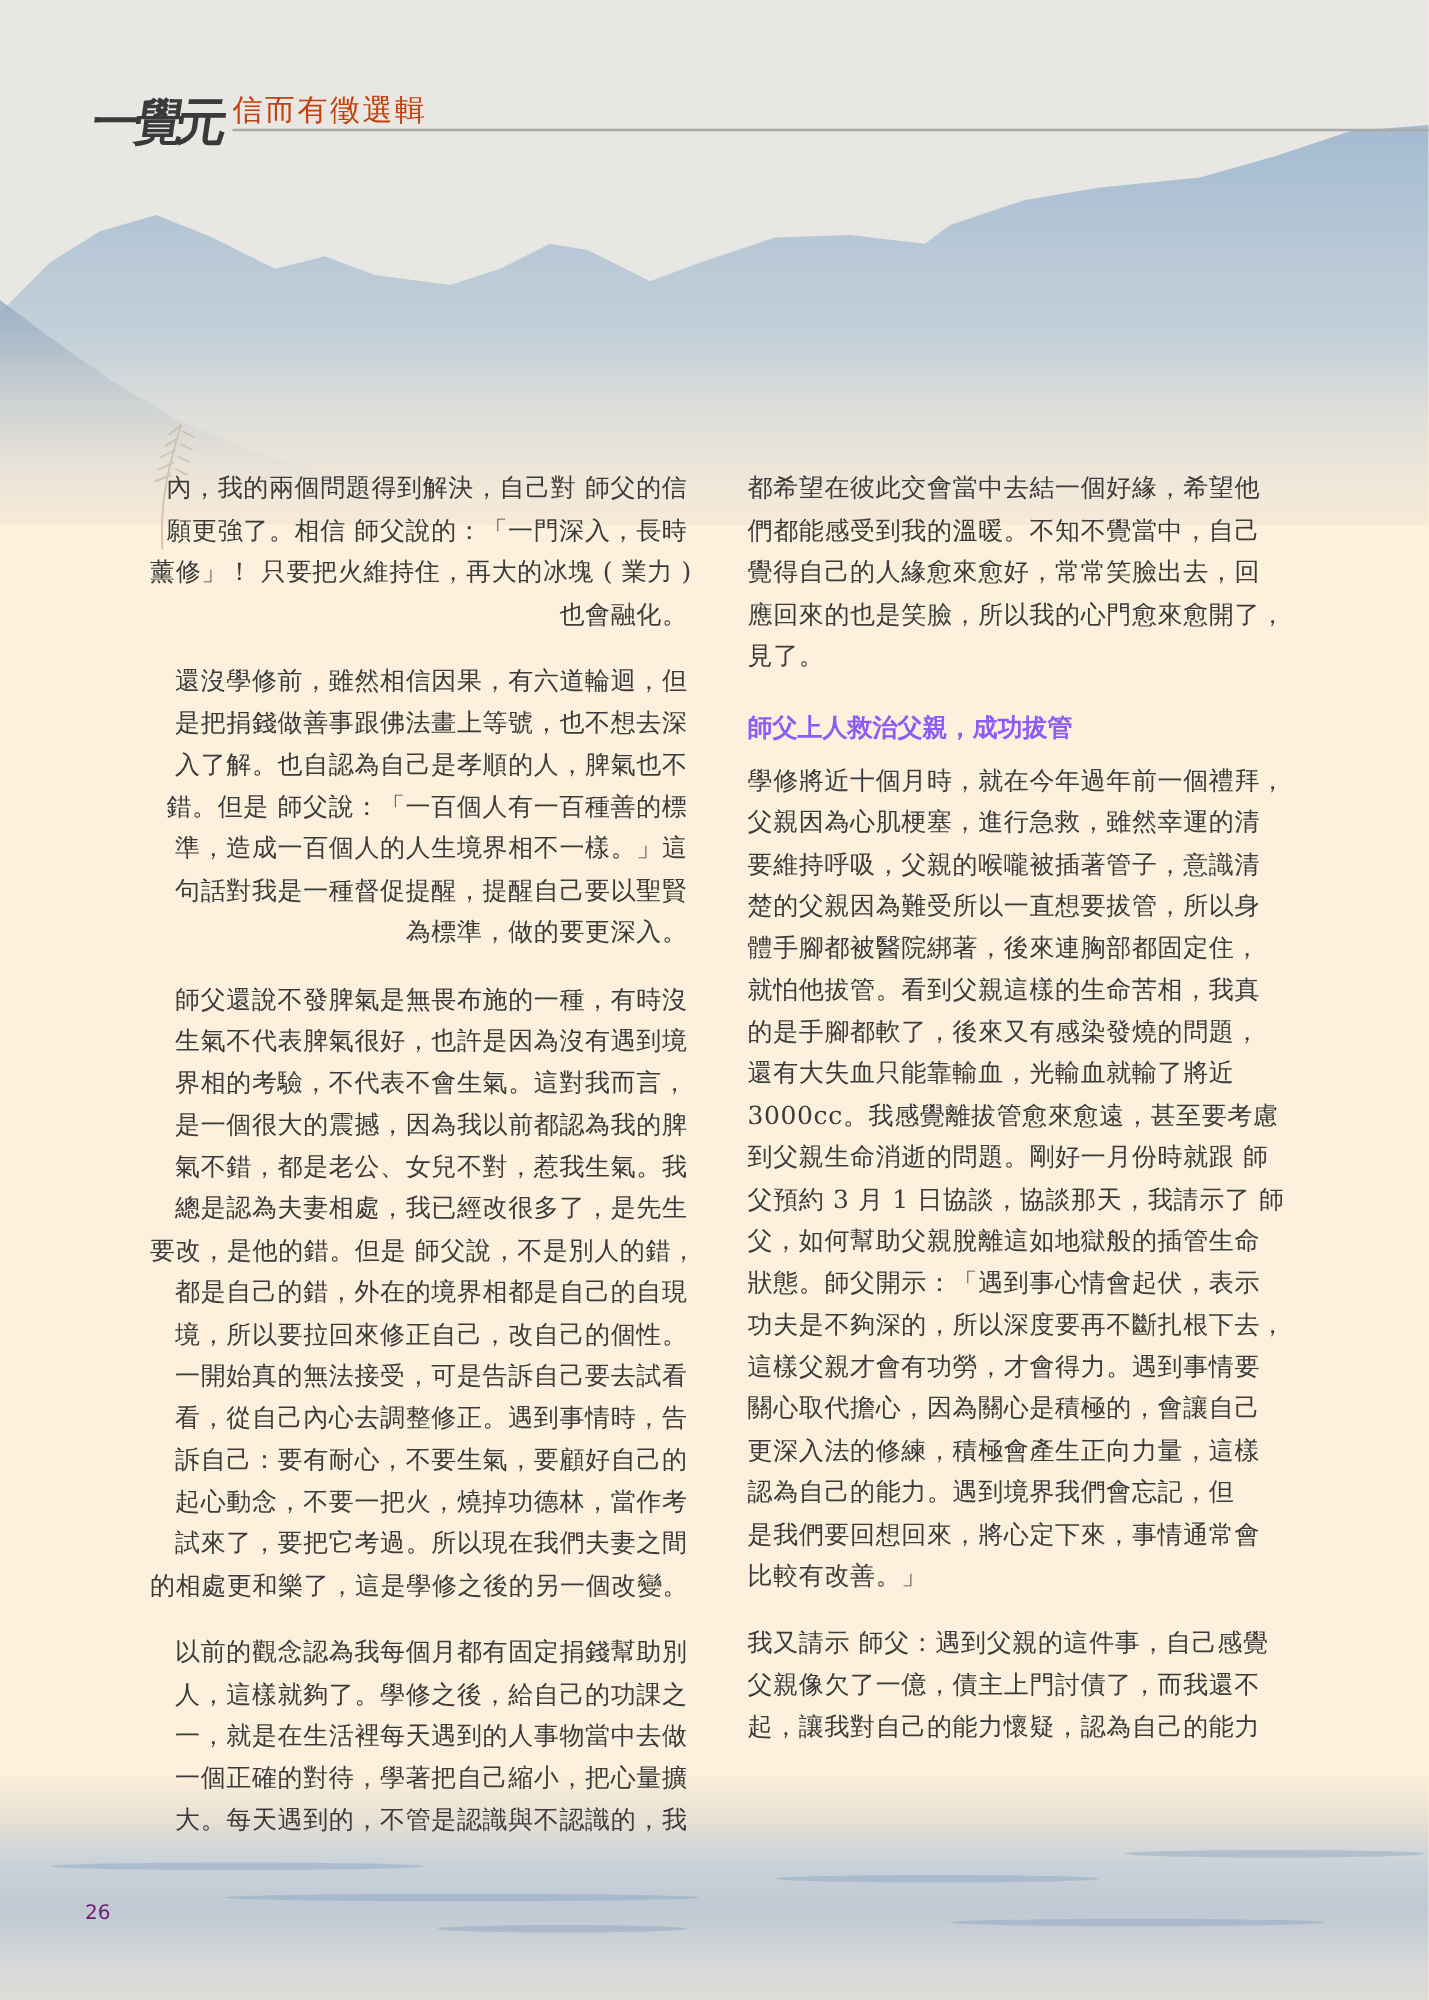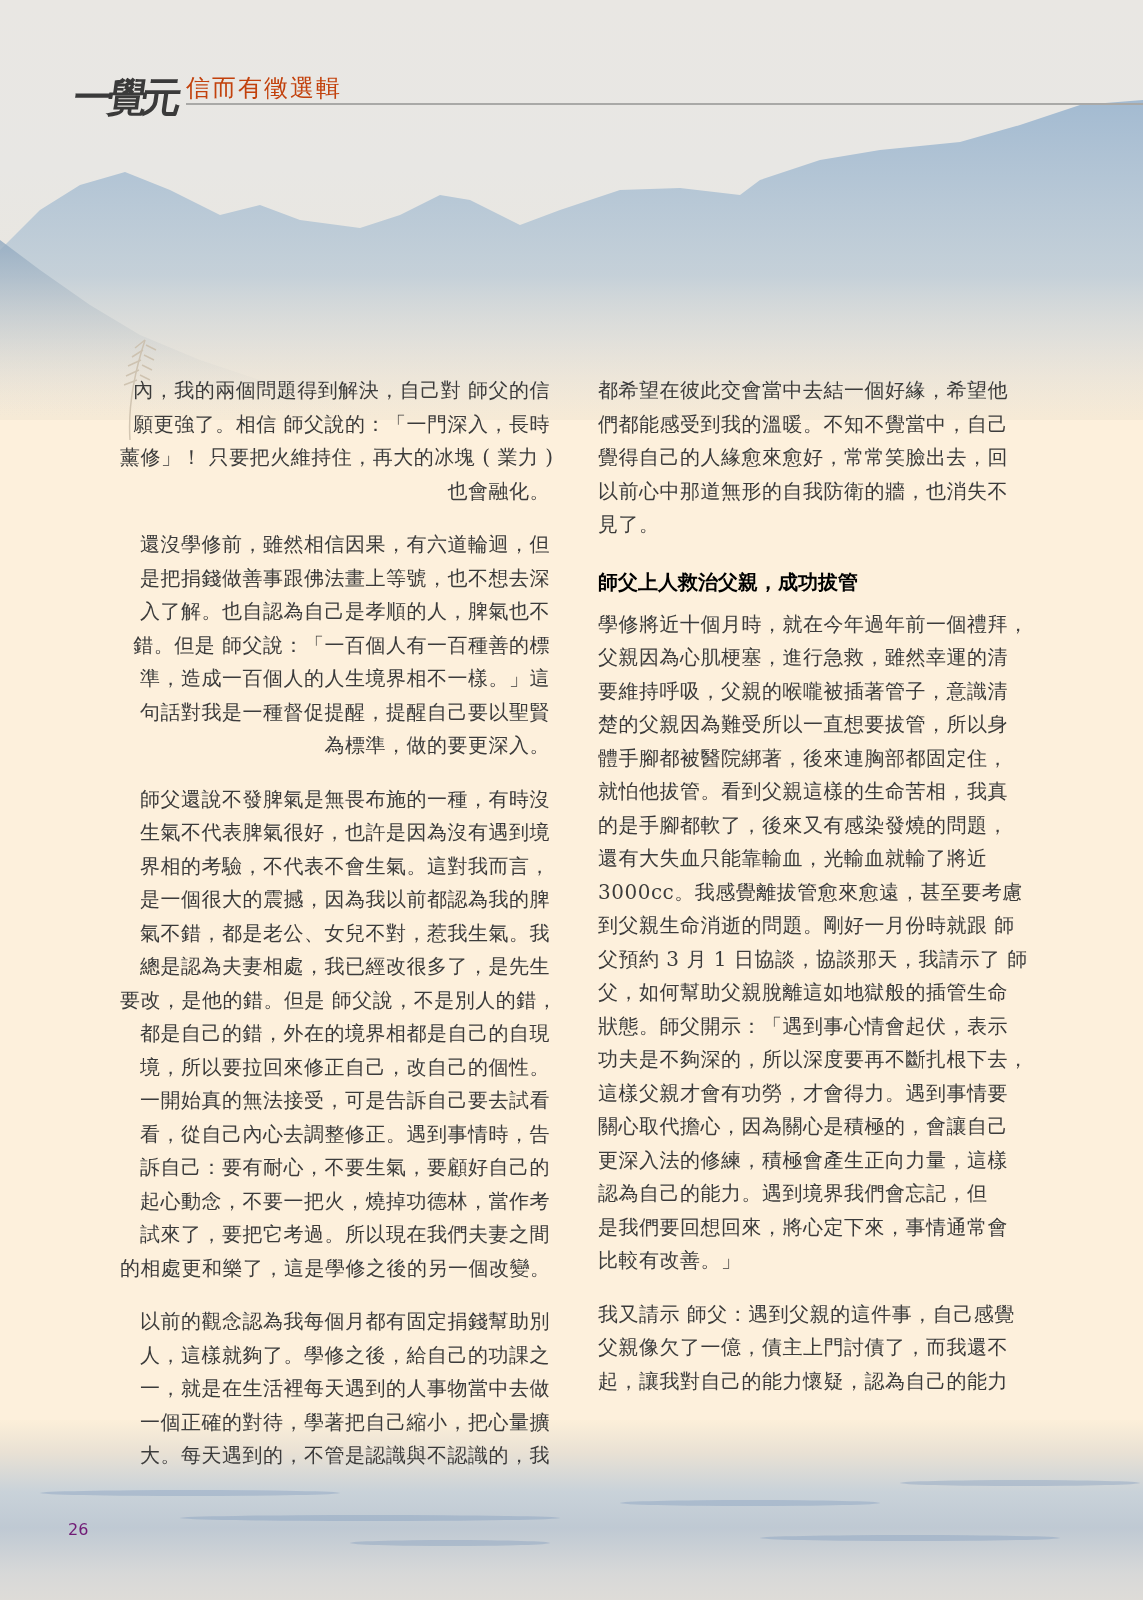--- a/index.html
+++ b/index.html
@@ -28,21 +28,21 @@
       font-family: "DejaVu Sans", "Liberation Sans", sans-serif; letter-spacing: 2px;
     }
     .header-rule { position: absolute; left: 112px; top: 35px; right: 0; height: 2px; background: #a9a9a7; }
     .column { position: absolute; top: 374px; width: 430px; color: #3b3b3b; }
     .col-left { left: 120px; text-align: right; }
     .col-right { left: 598px; }
     .para { margin: 0 0 20px 0; }
     .line { display: block; height: 33.5px; line-height: 33.5px; font-size: 20px; white-space: nowrap; letter-spacing: 0.5px; }
     .subheading {
       display: block; height: 40px; line-height: 40px; font-size: 20px; font-weight: bold;
-      font-family: "DejaVu Sans", "Liberation Sans", sans-serif; color: #000000; margin: 8px 0 6px 0;
+      font-family: "DejaVu Sans", "Liberation Sans", sans-serif; color: #8b5cf6; margin: 8px 0 6px 0;
     }
     .page-number {
       position: absolute; left: 68px; top: 1520px; font-size: 16px; color: #701a75;
       font-family: "DejaVu Sans", "Liberation Sans", sans-serif;
     }
     .reed { position: absolute; left: 70px; top: 330px; width: 100px; height: 110px; }
   </style>
 </head>
 <body>
 
@@ -126,21 +126,21 @@
     <span class="line">一個正確的對待，學著把自己縮小，把心量擴</span>
     <span class="line">大。每天遇到的，不管是認識與不認識的，我</span>
   </p>
 </div>
 
 <div class="column col-right">
   <p class="para">
     <span class="line">都希望在彼此交會當中去結一個好緣，希望他</span>
     <span class="line">們都能感受到我的溫暖。不知不覺當中，自己</span>
     <span class="line">覺得自己的人緣愈來愈好，常常笑臉出去，回</span>
-    <span class="line">以前心中那道無形的自我防衛的牆，也消失不</span>
+    <span class="line">應回來的也是笑臉，所以我的心門愈來愈開了，</span>
     <span class="line">見了。</span>
   </p>
   <h3 class="subheading">師父上人救治父親，成功拔管</h3>
   <p class="para">
     <span class="line">學修將近十個月時，就在今年過年前一個禮拜，</span>
     <span class="line">父親因為心肌梗塞，進行急救，雖然幸運的清</span>
     <span class="line">要維持呼吸，父親的喉嚨被插著管子，意識清</span>
     <span class="line">楚的父親因為難受所以一直想要拔管，所以身</span>
     <span class="line">體手腳都被醫院綁著，後來連胸部都固定住，</span>
     <span class="line">就怕他拔管。看到父親這樣的生命苦相，我真</span>

